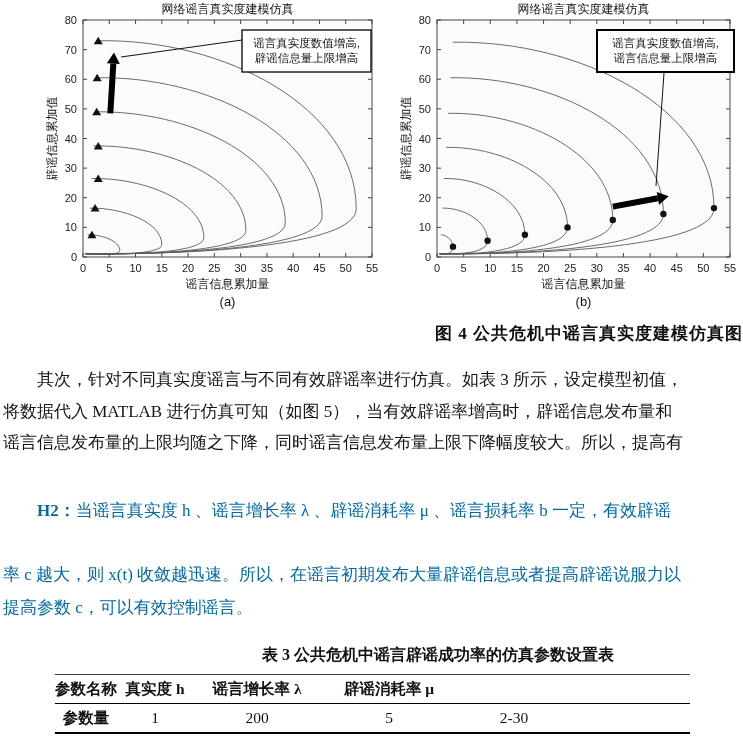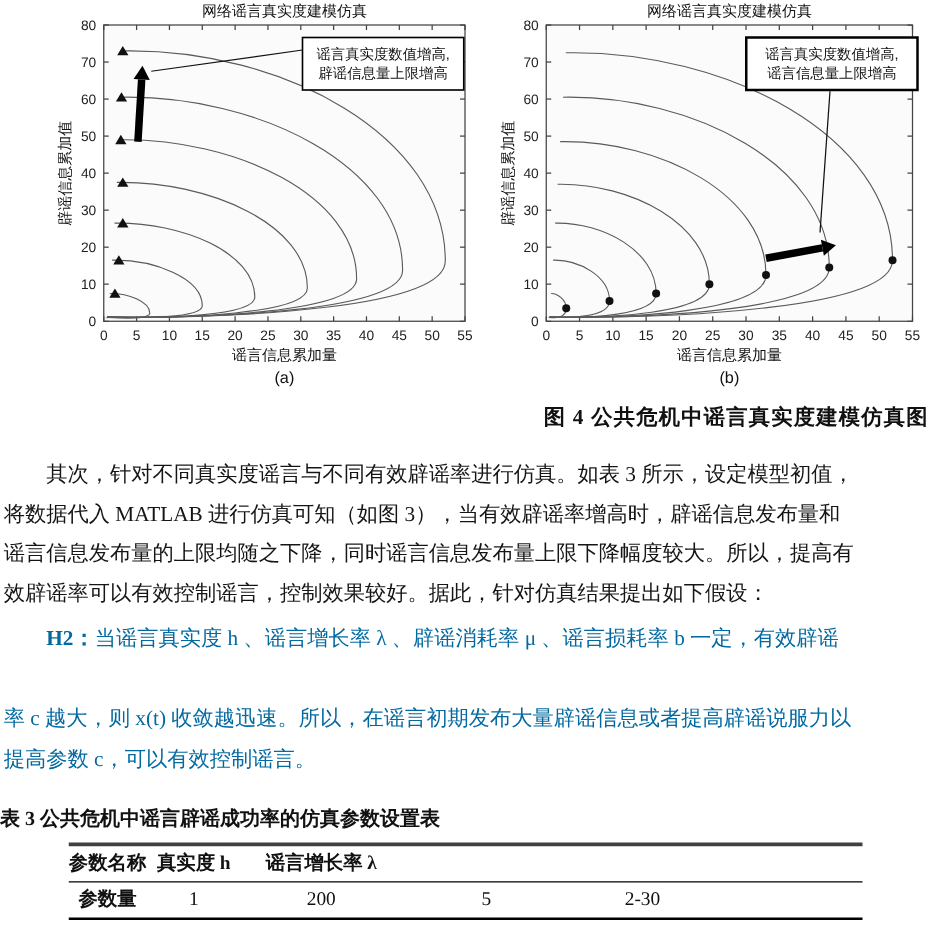--- a/index.html
+++ b/index.html
@@ -9,24 +9,24 @@
   #fig-caption{position:absolute;top:322px;left:0;width:743px;text-align:right;
        font-size:17px;font-weight:bold;letter-spacing:1px;}
   .para{position:absolute;left:3px;right:1px;font-size:17px;color:#151515;}
   #para-1{top:364px;line-height:31.5px;}
   .indent{text-indent:34px;}
   .h2line{position:absolute;left:3px;right:3px;font-size:17px;color:#0369a1;}
   #h2-line-1{top:499px;text-indent:34px;}
   #h2-line-2{top:563px;}
   #h2-line-3{top:596px;}
   .bold{font-weight:bold;}
-  #table-title{position:absolute;top:645px;left:0;width:614px;text-align:left;
+  #table-title{position:absolute;top:645px;left:0;width:614px;text-align:right;
        font-size:16px;font-weight:bold;}
   #param-table{position:absolute;top:674px;left:55px;width:635px;
-       border-top:3px solid #404040;border-bottom:2px solid #000;}
+       border-top:1px solid #404040;border-bottom:2px solid #000;}
   .trow{display:grid;grid-template-columns:62px 76px 128px 136px 114px 119px;}
   .trow.head{border-bottom:1px solid #000;}
   .tcell{height:28px;line-height:28px;text-align:center;font-size:15.5px;
        white-space:nowrap;overflow:visible;}
   .trow.head .tcell{font-weight:bold;}
   .tcell.rowlabel{font-weight:bold;}
   svg text{font-family:"Liberation Sans", sans-serif;}
 </style>
 </head>
 <body>
@@ -215,38 +215,38 @@
       <rect x="597" y="30" width="137" height="42" fill="#ffffff" stroke="#000" stroke-width="2"></rect>
       <text x="665.5" y="47" font-size="11.5" fill="#111" text-anchor="middle">谣言真实度数值增高,</text>
       <text x="665.5" y="62" font-size="11.5" fill="#111" text-anchor="middle">谣言信息量上限增高</text>
     </g>
   </svg>
 
 <div id="fig-caption">图 4 公共危机中谣言真实度建模仿真图</div>
 
 <div id="para-1" class="para">
   <div class="indent">其次，针对不同真实度谣言与不同有效辟谣率进行仿真。如表 3 所示，设定模型初值，</div>
-  <div>将数据代入 MATLAB 进行仿真可知（如图 3），当有效辟谣率增高时，辟谣信息发布量和</div>
+  <div>将数据代入 MATLAB 进行仿真可知（如图 5），当有效辟谣率增高时，辟谣信息发布量和</div>
   <div>谣言信息发布量的上限均随之下降，同时谣言信息发布量上限下降幅度较大。所以，提高有</div>
-  <div>效辟谣率可以有效控制谣言，控制效果较好。据此，针对仿真结果提出如下假设：</div>
 </div>
 
 <div id="h2-line-1" class="h2line">
   <span class="bold">H2：</span><span>当谣言真实度 h 、谣言增长率 λ 、辟谣消耗率 μ 、谣言损耗率 b 一定，有效辟谣</span>
 </div>
 <div id="h2-line-2" class="h2line">率 c 越大，则 x(t) 收敛越迅速。所以，在谣言初期发布大量辟谣信息或者提高辟谣说服力以</div>
 <div id="h2-line-3" class="h2line">提高参数 c，可以有效控制谣言。</div>
 
 <div id="table-title">表 3 公共危机中谣言辟谣成功率的仿真参数设置表</div>
 
 <div id="param-table">
   <div class="trow head">
     <div class="tcell">参数名称</div>
     <div class="tcell">真实度 h</div>
     <div class="tcell">谣言增长率 λ</div>
+    <div class="tcell">辟谣消耗率 μ</div>
   </div>
   <div class="trow">
     <div class="tcell rowlabel">参数量</div>
     <div class="tcell">1</div>
     <div class="tcell">200</div>
     <div class="tcell">5</div>
     <div class="tcell">2-30</div>
   </div>
 </div>
 

